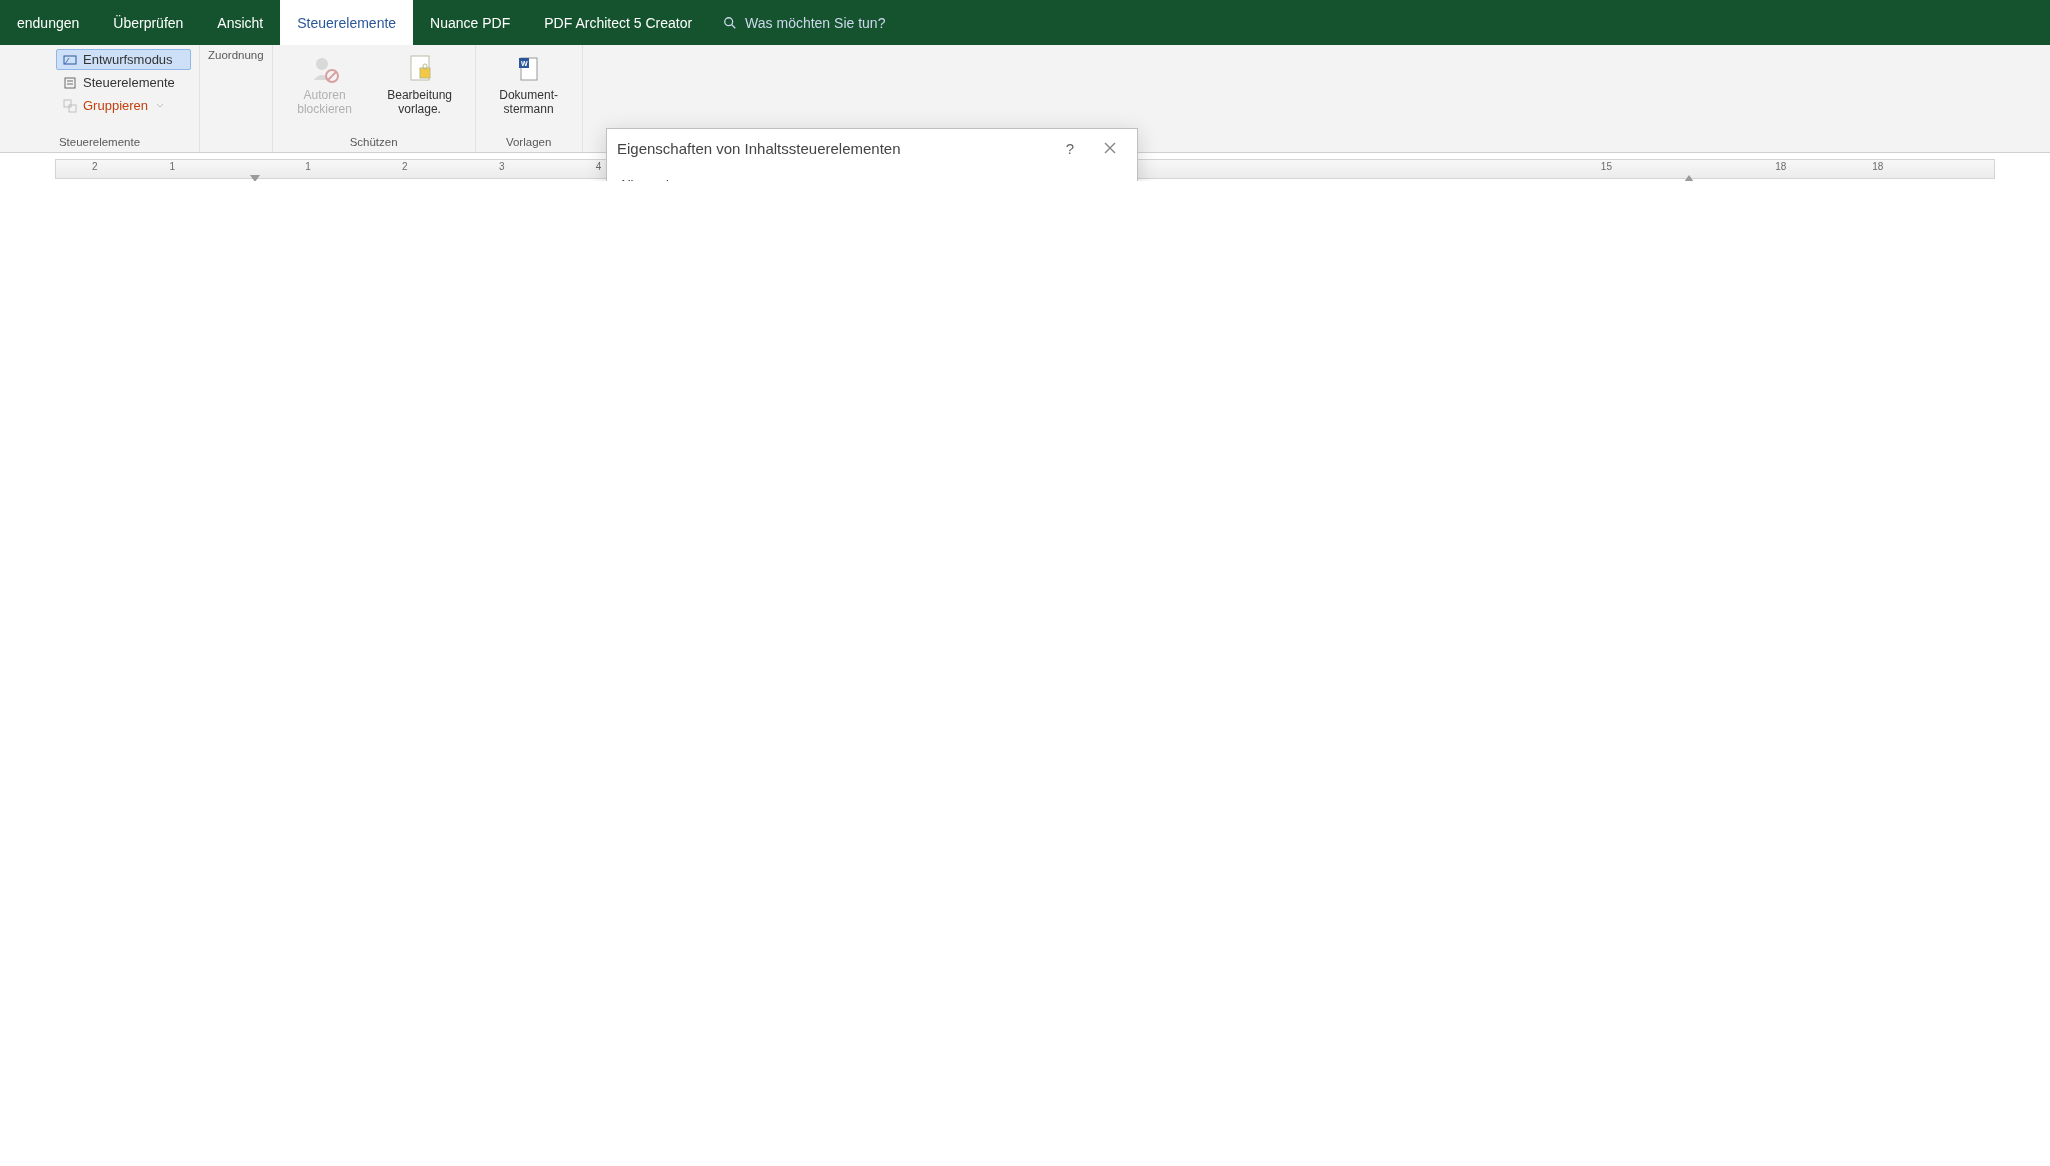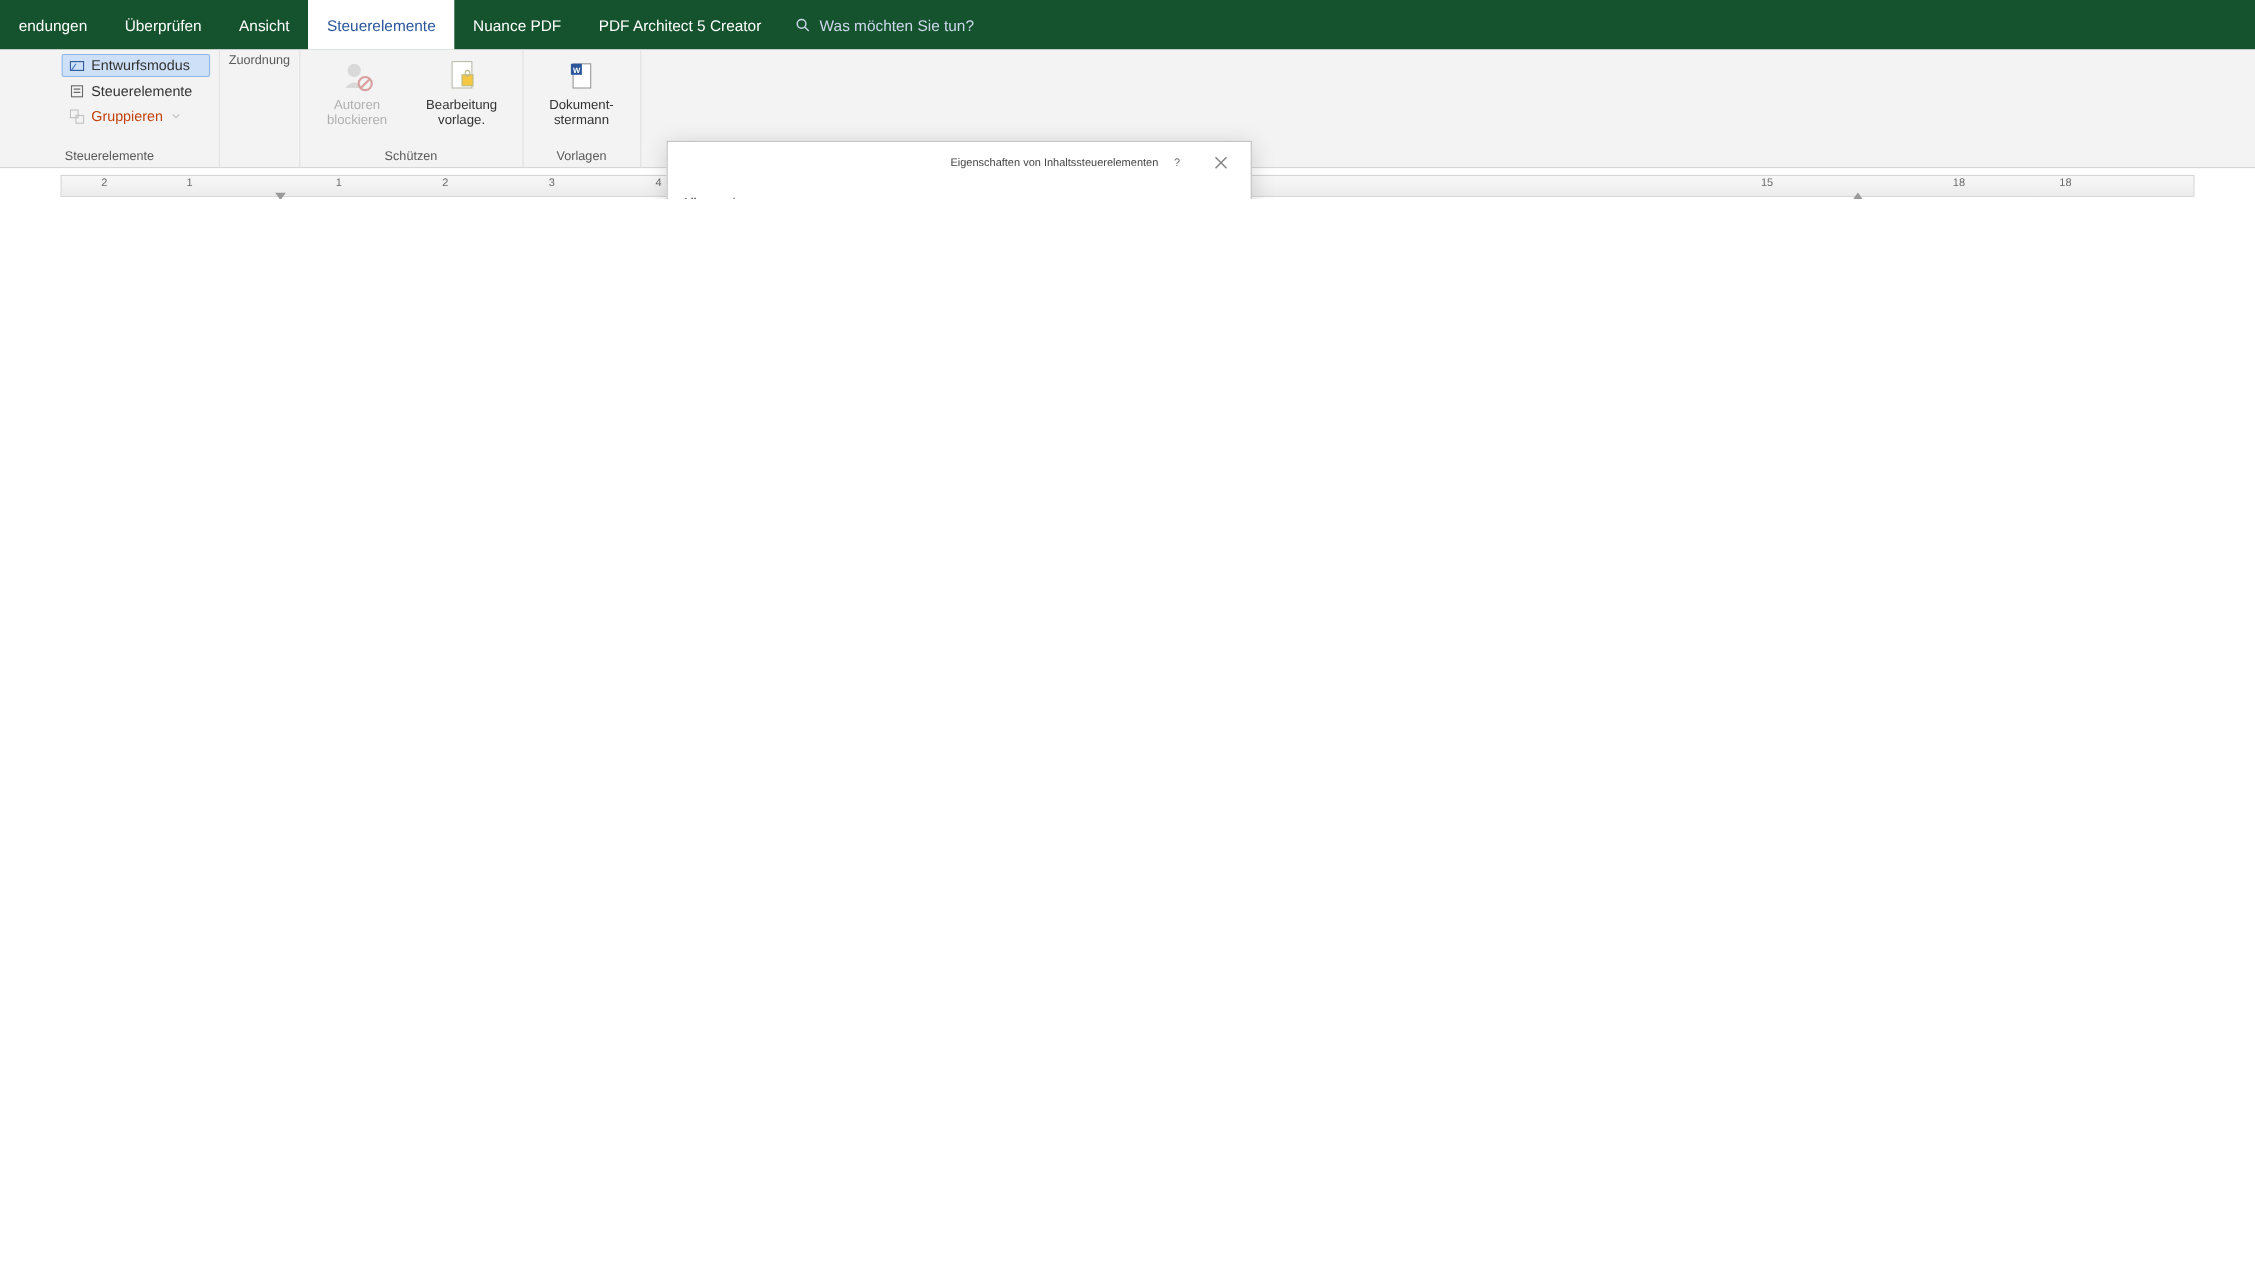--- a/index.html
+++ b/index.html
@@ -26,21 +26,21 @@
 .ruler .tab-marker{position:absolute;top:15px;width:10px;height:10px}
 .doc-area{position:relative;background:#fff;height:calc(100% - 180px)}
 .cc-tag{position:absolute;border:1px solid #9e9e9e;background:#fff;padding:2px 6px;font-size:12.5px;color:#555;display:flex;align-items:center;gap:4px}
 .cc-tag .dots{width:6px;display:flex;flex-direction:column;gap:1px}
 .cc-tag .dots span{width:2px;height:2px;background:#888;border-radius:50%}
 .cc-row{position:absolute;display:flex;align-items:stretch}
 .cc-handle{width:14px;background:#e6eef7;border:1px solid #a8c0da;border-radius:3px 0 0 3px;display:flex;align-items:center;justify-content:center}
 .cc-title{border:1px solid #a8c0da;background:#fff;padding:6px 10px;font-size:15px;color:#3c3c3c}
 .cc-value{background:#d9d9d9;color:#8a8a8a;padding:6px 10px;font-size:14px;border:1px solid #b7c6d6;border-left:none}
 .dialog{position:absolute;background:#fff;border:1px solid #bfbfbf;box-shadow:0 4px 20px rgba(0,0,0,.16)}
-.dialog .titlebar{display:flex;align-items:center;justify-content:flex-end;padding:8px 10px;font-size:10px;color:#444}
+.dialog .titlebar{display:flex;align-items:center;justify-content:space-between;padding:8px 10px;font-size:15px;color:#444}
 .dialog .titlebar .tbtns{display:flex;gap:6px}
 .tbtn{width:34px;height:22px;display:flex;align-items:center;justify-content:center;color:#666}
 .dlg-body{padding:6px 12px 12px;font-size:13px;color:#3b3b3b}
 .section-h{margin:4px 0 6px;color:#333}
 .frow{display:flex;align-items:center;margin:5px 0;gap:10px}
 .flab{width:96px;color:#333}
 .flab.u::first-letter{text-decoration:underline}
 .tin{border:1px solid #b5b5b5;padding:3px 6px;font-size:13px;height:20px;line-height:20px;background:#fff}
 .hl{background:#ffff00}
 .sel{border:1px solid #b5b5b5;padding:3px 4px 3px 6px;font-size:13px;height:20px;display:flex;align-items:center;gap:6px;background:#fff}

